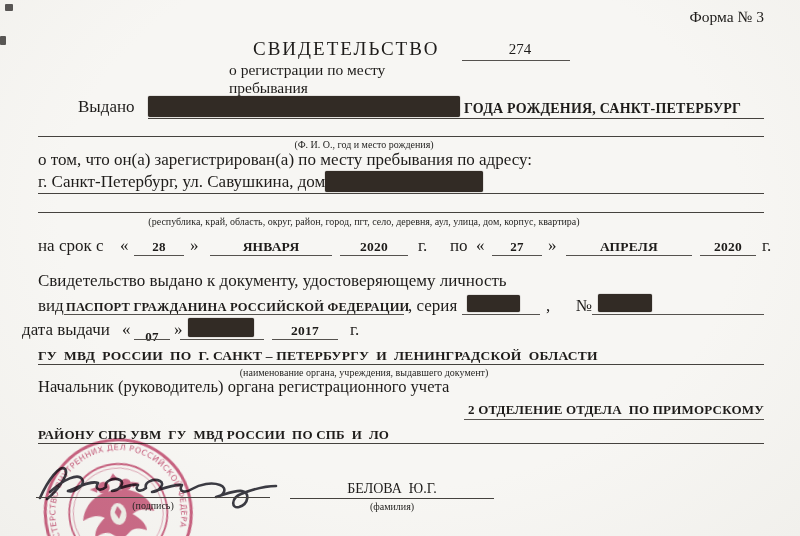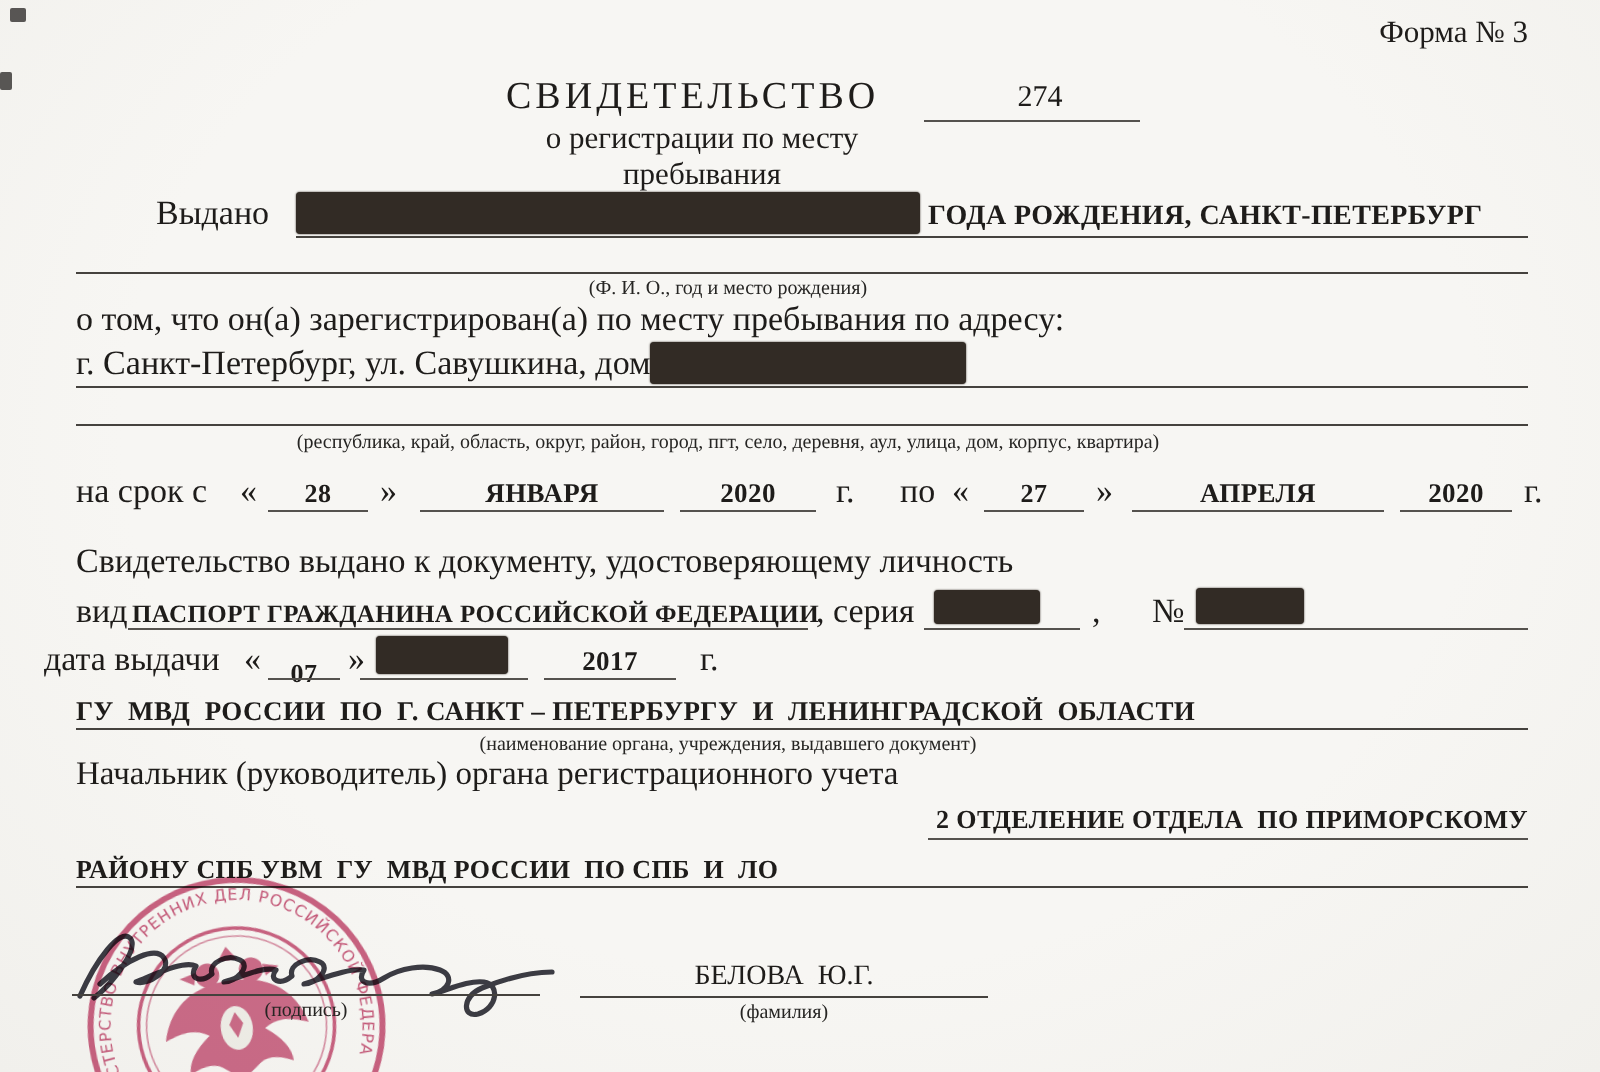--- a/index.html
+++ b/index.html
@@ -32,21 +32,21 @@
 <div class="doc">
 
   <div class="abs corner-mark" style="left:5px;top:4px;width:8px;height:7px;"></div>
   <div class="abs corner-mark" style="left:0px;top:36px;width:6px;height:9px;"></div>
 
   <div class="abs txt" style="right:36px;top:8px;font-size:15.5px;">Форма № 3</div>
 
   <div class="abs title" style="left:253px;top:38px;">СВИДЕТЕЛЬСТВО</div>
   <div class="abs" style="left:470px;top:41px;width:100px;text-align:center;font-size:15px;">274</div>
   <div class="abs hline-thin" style="left:462px;top:60px;width:108px;"></div>
-  <div class="abs subtitle" style="left:240px;top:61px;width:222px;text-align:center;">о регистрации по месту пребывания</div>
+  <div class="abs subtitle" style="left:229px;top:61px;width:222px;text-align:left;">о регистрации по месту пребывания</div>
 
   <div class="abs txt" style="left:78px;top:97px;">Выдано</div>
   <div class="abs redact" style="left:148px;top:96px;width:312px;height:21px;"></div>
   <div class="abs boldval" style="left:464px;top:101px;font-size:14px;">ГОДА РОЖДЕНИЯ, САНКТ-ПЕТЕРБУРГ</div>
   <div class="abs hline" style="left:148px;top:118px;width:616px;"></div>
   <div class="abs hline" style="left:38px;top:136px;width:726px;"></div>
   <div class="abs caption cap-center" style="top:139px;">(Ф. И. О., год и место рождения)</div>
 
   <div class="abs txt" style="left:38px;top:150px;">о том, что он(а) зарегистрирован(а) по месту пребывания по адресу:</div>
   <div class="abs txt" style="left:38px;top:172px;">г. Санкт-Петербург, ул. Савушкина, дом</div>

